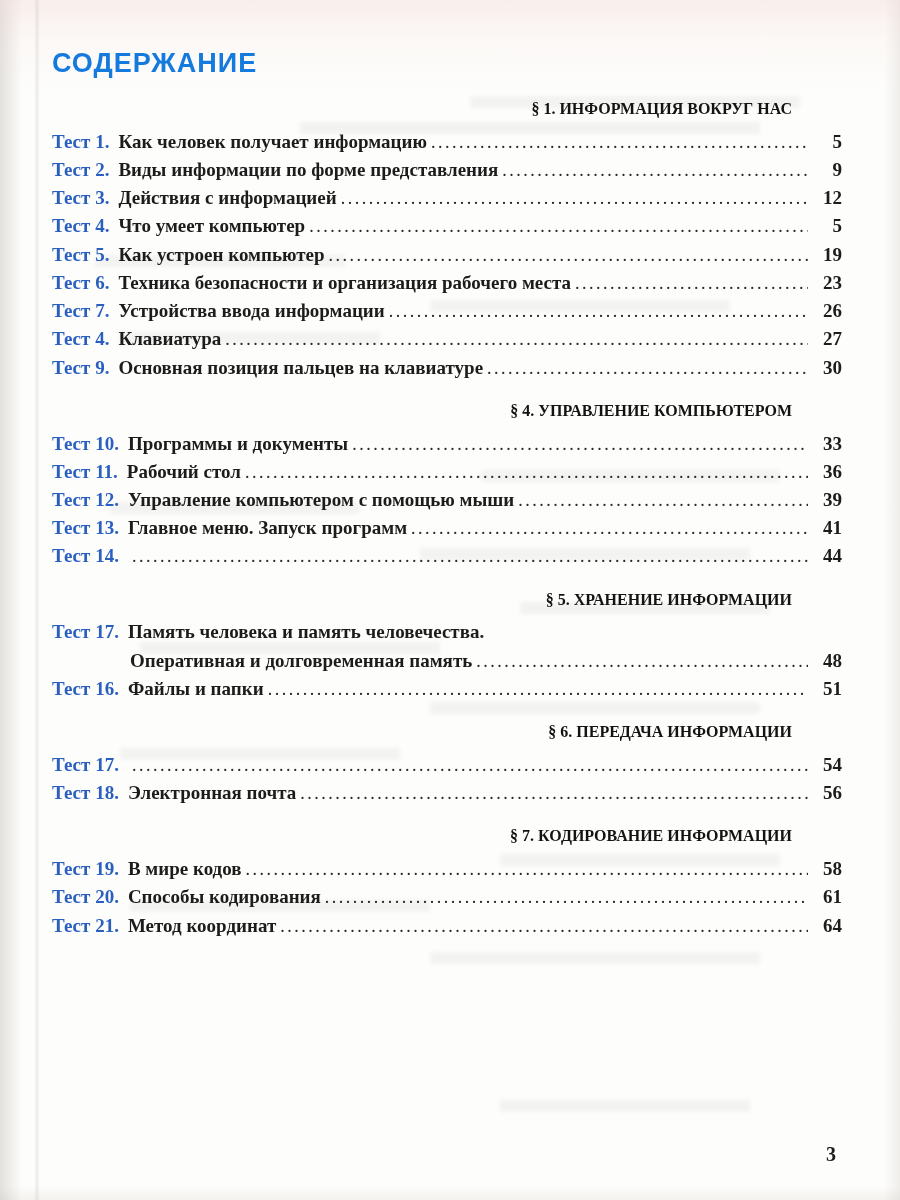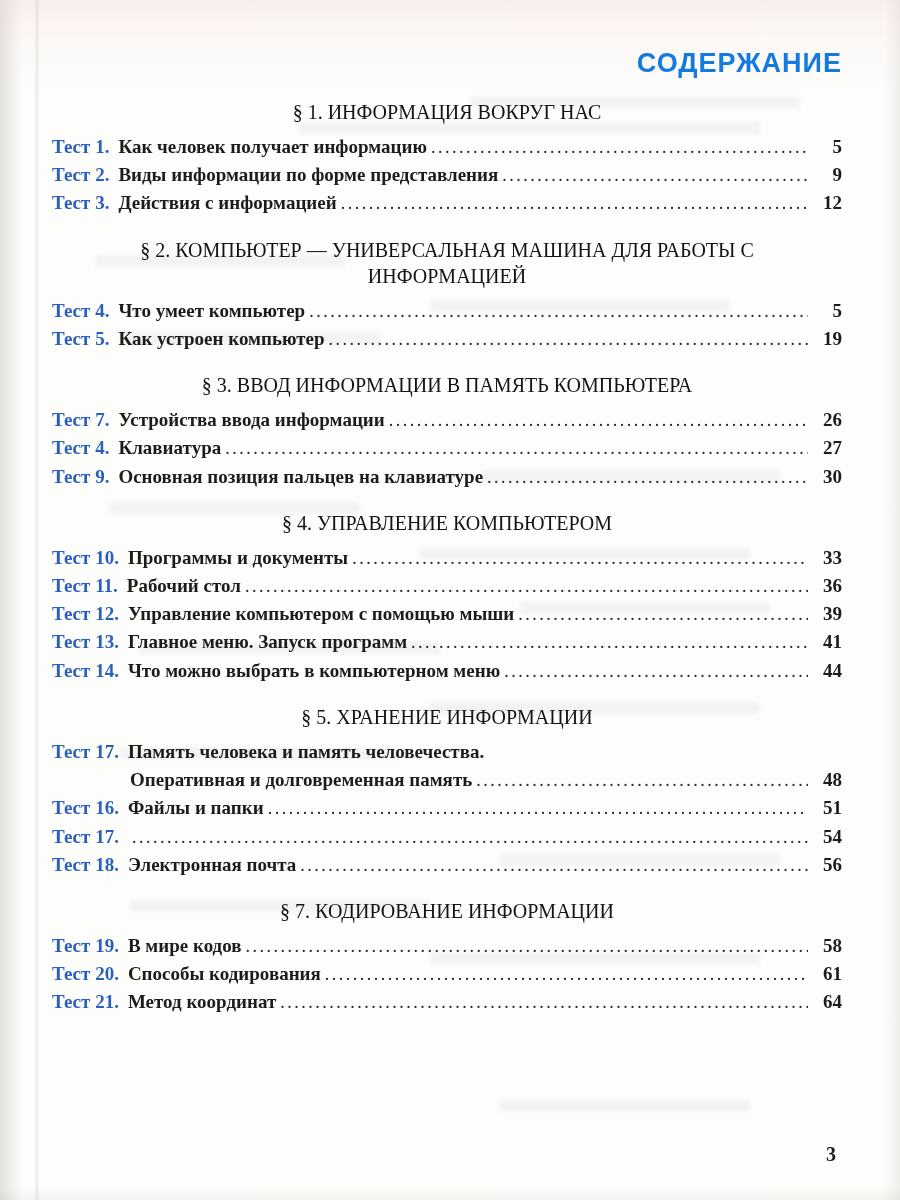--- a/index.html
+++ b/index.html
@@ -19,27 +19,27 @@
   }
   .gutter-line{
     position:absolute;left:36px;top:0;bottom:0;width:2px;
     background:rgba(150,140,133,0.22);filter:blur(1px);
   }
   .content{
     position:absolute;left:52px;right:58px;top:48px;
     color:#1a1a1a;
   }
   .doc-title{
-    text-align:right;
+    text-align:left;
     font-family:"Liberation Sans","DejaVu Sans",sans-serif;
     font-weight:700;font-size:27px;letter-spacing:1px;
     color:#157ade;margin:0 0 6px 0;
   }
   .sec-heading{
-    text-align:center;font-weight:400;font-size:20px;color:#131313;
+    text-align:right;font-weight:700;font-size:16px;color:#131313;
     max-width:690px;margin:20px auto 9px auto;line-height:1.3;
   }
   .entry{
     display:flex;align-items:baseline;
     font-weight:700;font-size:19px;line-height:1.38;
     margin:2px 0;color:#1c1c1c;
   }
   .entry.cont{padding-left:78px;}
   .label{color:#2a5fc0;white-space:nowrap;margin-right:9px;flex:0 0 auto;}
   .etitle{flex:0 1 auto;}
@@ -100,34 +100,38 @@
           <span class="etitle">Виды информации по форме представления</span>
           <span class="leader"></span>
           <span class="pageno">9</span>
         </div>
         <div class="entry">
           <span class="label">Тест 3.</span>
           <span class="etitle">Действия с информацией</span>
           <span class="leader"></span>
           <span class="pageno">12</span>
         </div>
-        <div class="sec-heading">§ 2. КОМПЬЮТЕР — УНИВЕРСАЛЬНАЯ МАШИНА ДЛЯ РАБОТЫ С ИНФОРМАЦИЕЙ</div>
         <div class="entry">
           <span class="label">Тест 4.</span>
           <span class="etitle">Что умеет компьютер</span>
           <span class="leader"></span>
           <span class="pageno">5</span>
         </div>
         <div class="entry">
           <span class="label">Тест 5.</span>
           <span class="etitle">Как устроен компьютер</span>
           <span class="leader"></span>
           <span class="pageno">19</span>
         </div>
-        <div class="sec-heading">§ 3. ВВОД ИНФОРМАЦИИ В ПАМЯТЬ КОМПЬЮТЕРА</div>
+        <div class="entry">
+          <span class="label">Тест 6.</span>
+          <span class="etitle">Техника безопасности и организация рабочего места</span>
+          <span class="leader"></span>
+          <span class="pageno">23</span>
+        </div>
         <div class="entry">
           <span class="label">Тест 7.</span>
           <span class="etitle">Устройства ввода информации</span>
           <span class="leader"></span>
           <span class="pageno">26</span>
         </div>
         <div class="entry">
           <span class="label">Тест 4.</span>
           <span class="etitle">Клавиатура</span>
           <span class="leader"></span>
@@ -159,40 +163,40 @@
           <span class="pageno">39</span>
         </div>
         <div class="entry">
           <span class="label">Тест 13.</span>
           <span class="etitle">Главное меню. Запуск программ</span>
           <span class="leader"></span>
           <span class="pageno">41</span>
         </div>
         <div class="entry">
           <span class="label">Тест 14.</span>
-          <span class="etitle">Что можно выбрать в компьютерном меню</span>
           <span class="leader"></span>
           <span class="pageno">44</span>
         </div>
         <div class="sec-heading">§ 5. ХРАНЕНИЕ ИНФОРМАЦИИ</div>
         <div class="entry">
           <span class="label">Тест 17.</span>
           <span class="etitle">Память человека и память человечества.</span>
         </div>
         <div class="entry cont">
           <span class="etitle">Оперативная и долговременная память</span>
           <span class="leader"></span>
           <span class="pageno">48</span>
         </div>
         <div class="entry">
           <span class="label">Тест 16.</span>
           <span class="etitle">Файлы и папки</span>
           <span class="leader"></span>
           <span class="pageno">51</span>
         </div>
+        <div class="sec-heading">§ 6. ПЕРЕДАЧА ИНФОРМАЦИИ</div>
         <div class="entry">
           <span class="label">Тест 17.</span>
           <span class="leader"></span>
           <span class="pageno">54</span>
         </div>
         <div class="entry">
           <span class="label">Тест 18.</span>
           <span class="etitle">Электронная почта</span>
           <span class="leader"></span>
           <span class="pageno">56</span>

